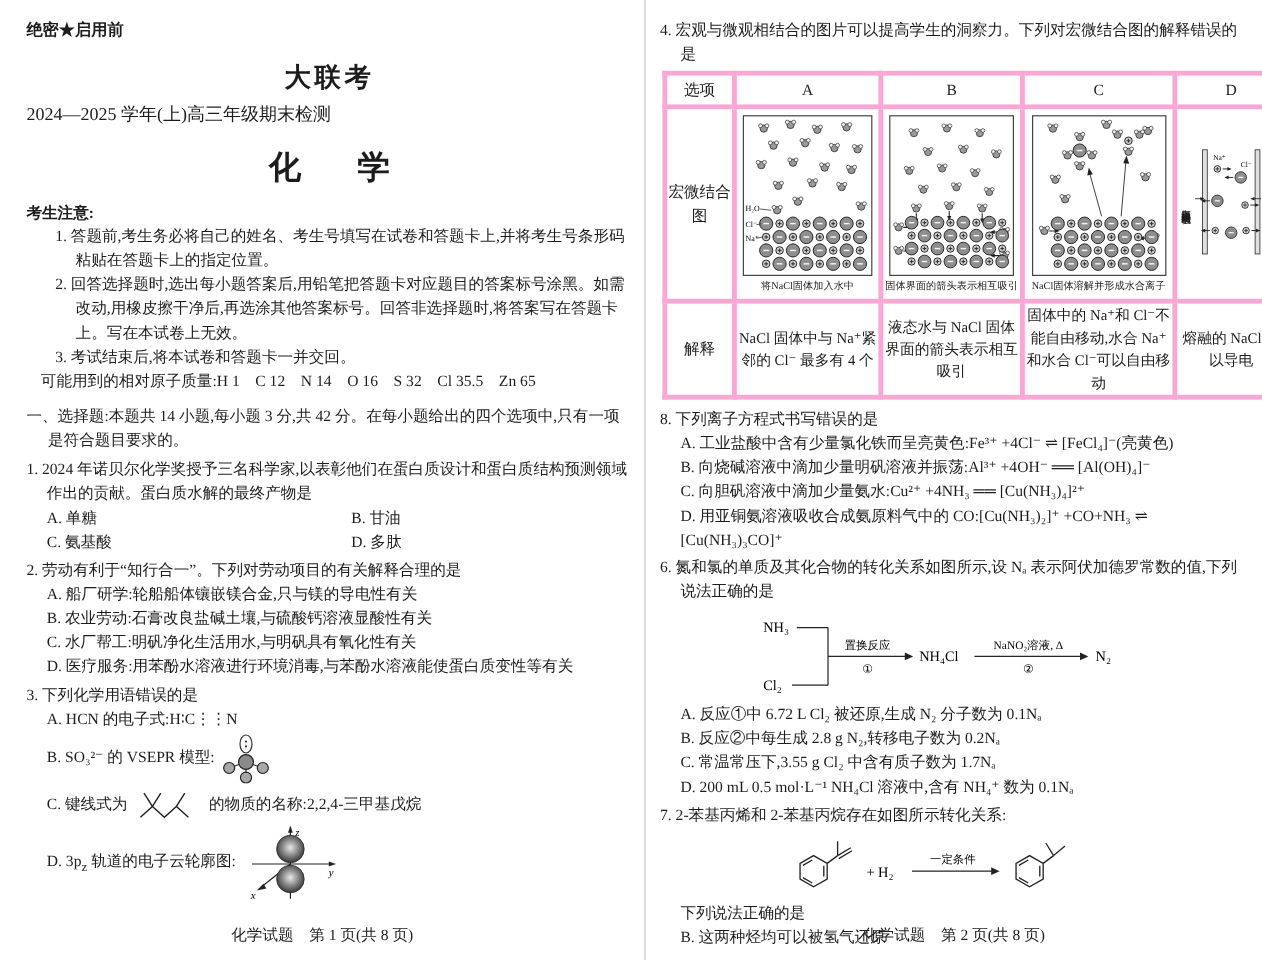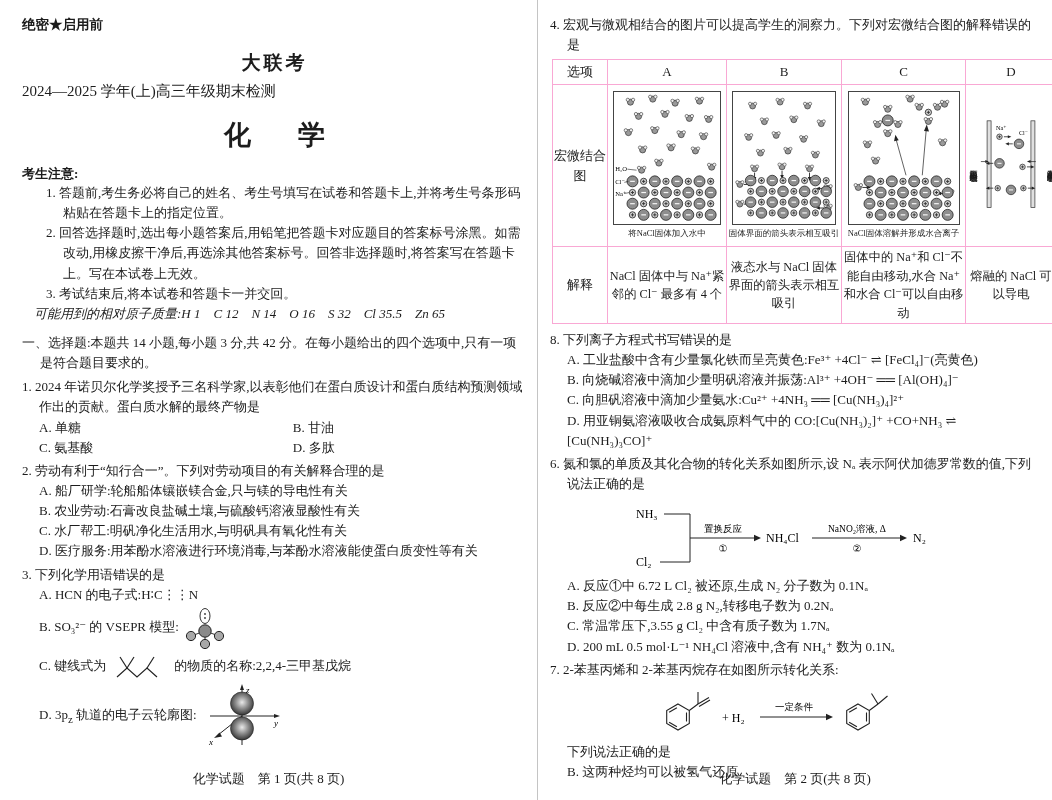--- a/index.html
+++ b/index.html
@@ -6,37 +6,37 @@
   body{
     width:1052px;height:800px;background:#ffffff;color:#1c1c1c;
     font-family:"Liberation Serif","DejaVu Serif",serif;font-size:13px;
     overflow:hidden;
   }
   .sheet{display:flex;width:1052px;height:800px;}
   .page{box-sizing:border-box;position:relative;height:800px;}
   .page-left{width:537px;padding:16px 10px 0 22px;}
   .page-right{width:515px;padding:12px 12px 0 12px;border-left:1px solid #c4c4c4;}
   .security{font-weight:bold;font-size:13.5px;}
-  .exam-brand{text-align:center;font-size:19px;font-weight:bold;margin-top:16px;letter-spacing:3px;}
+  .exam-brand{text-align:center;font-size:22px;font-weight:bold;margin-top:16px;letter-spacing:3px;}
   .exam-session{text-align:left;font-size:15px;margin-top:6px;}
   .subject{text-align:center;font-size:27px;font-weight:bold;margin:16px 0 12px;letter-spacing:10px;text-indent:10px;}
   .notice-title{font-weight:bold;margin-top:4px;}
   .notices{margin-left:24px;}
   .notice{padding-left:17px;text-indent:-17px;line-height:1.55;}
-  .masses{margin-left:12px;line-height:1.6;font-style:italic;}
+  .masses{margin-left:12px;line-height:1.6;}
   .section-head{font-weight:normal;line-height:1.6;margin-top:8px;padding-left:18px;text-indent:-18px;}
   .q{line-height:1.55;margin-top:3px;}
   .q-stem{padding-left:17px;text-indent:-17px;}
   .opt{margin-left:17px;}
   .opt2col{display:grid;grid-template-columns:52% 48%;margin-left:17px;}
   .opt-flex{margin-left:17px;display:flex;align-items:center;gap:3px;}
   .footer{position:absolute;bottom:12px;left:0;width:100%;text-align:center;font-size:13px;}
   
   table.t4{border-collapse:collapse;margin:4px 0 6px 2px;table-layout:fixed;width:489px;}
-  .t4 th,.t4 td{border:1px solid #f9a8d4;font-weight:normal;text-align:center;vertical-align:middle;padding:1px;}
+  .t4 th,.t4 td{border:4px solid #f9a8d4;font-weight:normal;text-align:center;vertical-align:middle;padding:1px;}
   .t4 .c0{width:52px;} .t4 .cA{width:116px;} .t4 .cB{width:112px;} .t4 .cC{width:121px;} .t4 .cD{width:88px;}
   .t4 .hrow th{height:22px;font-size:13px;}
   .panel{display:flex;flex-direction:column;align-items:center;}
   .pframe{border:1px solid #444;background:#fff;}
   .pcap{font-size:8.5px;margin-top:2px;white-space:nowrap;}
   .expl{font-size:12.3px;line-height:1.5;padding:3px 4px;}
   .dcell{display:flex;align-items:center;justify-content:space-between;padding:2px 1px;}
   .vtext{writing-mode:vertical-rl;font-size:8px;line-height:1.05;letter-spacing:0.5px;}
   
   .rxnline{display:flex;justify-content:center;align-items:center;margin:2px 0;}

